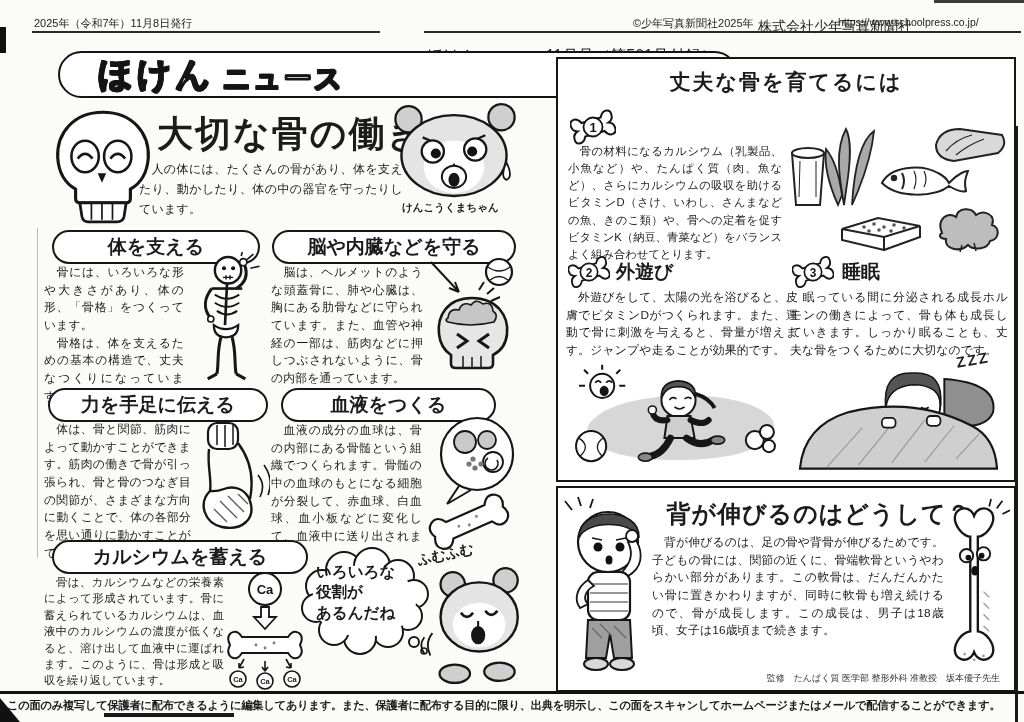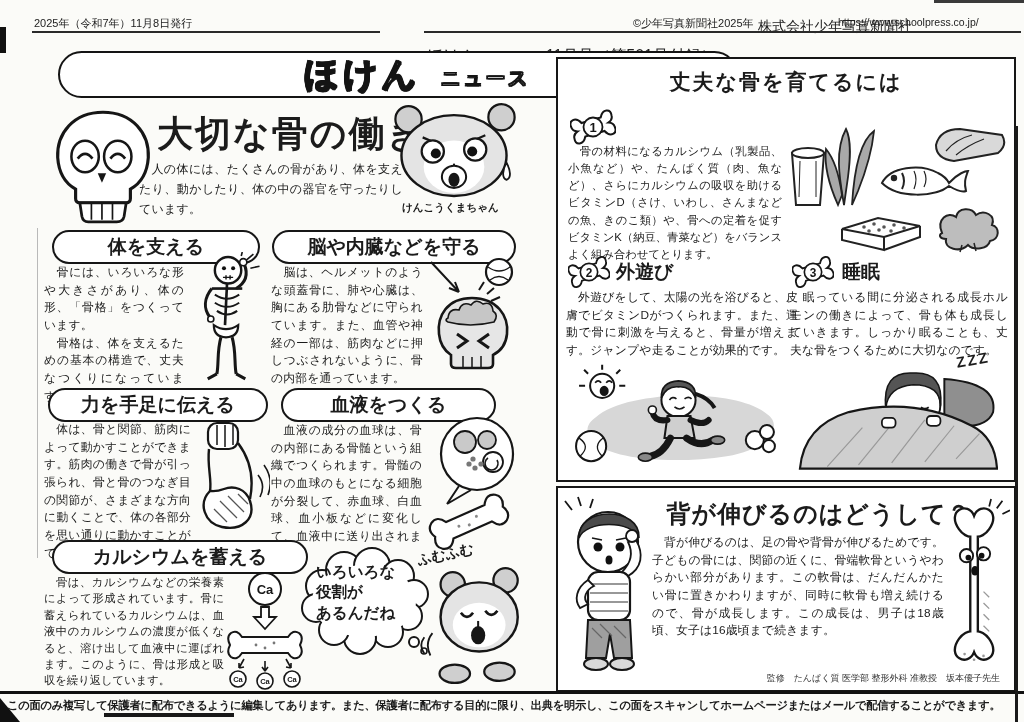--- a/index.html
+++ b/index.html
@@ -1,25 +1,25 @@
 <!DOCTYPE html>
 <html><head>
 <meta charset="utf-8">
 <style>
   html,body{margin:0;padding:0;background:#d8d8d4;}
   .page{position:relative;width:1024px;height:722px;background:#fbfbf8;overflow:hidden;
         font-family:"Liberation Sans","DejaVu Sans",sans-serif;color:#1b1b1b;}
   .abs{position:absolute;}
   .hdr{font-size:11px;white-space:nowrap;color:#222;}
   .rule{background:#2a2a2a;}
-  .masthead{border:2.5px solid #141414;border-radius:26px;background:#fff;display:flex;align-items:center;justify-content:center;}
+  .masthead{border:2.5px solid #141414;border-radius:26px;background:#fff;display:flex;align-items:center;}
   .masthead .mh-main{font-size:34px;font-weight:bold;color:#fff;-webkit-text-stroke:1.7px #141414;
         text-shadow:-1px -1px 0 #141414,1px -1px 0 #141414,-1px 1px 0 #141414,1px 1px 0 #141414;letter-spacing:4px;}
-  .masthead .mh-sub{font-size:20px;font-weight:normal;color:#fff;-webkit-text-stroke:1.4px #141414;
-        text-shadow:-1px -1px 0 #141414,1px -1px 0 #141414,-1px 1px 0 #141414,1px 1px 0 #141414;letter-spacing:2px;margin-left:20px;margin-top:8px;}
+  .masthead .mh-sub{font-size:28px;font-weight:bold;color:#fff;-webkit-text-stroke:1.4px #141414;
+        text-shadow:-1px -1px 0 #141414,1px -1px 0 #141414,-1px 1px 0 #141414,1px 1px 0 #141414;letter-spacing:2px;margin-left:8px;margin-top:8px;}
   .big-title{font-size:36px;font-weight:bold;letter-spacing:2px;white-space:nowrap;}
   .body-text{font-size:11.8px;line-height:1.5;text-align:justify;white-space:pre-line;letter-spacing:.2px;}
   .pill{border:2.2px solid #161616;border-radius:20px;background:#fff;text-align:center;
         font-weight:bold;font-size:19px;padding:2px 0;white-space:nowrap;}
   .panel{border:2.2px solid #161616;background:#fff;}
   .rp-title{font-weight:bold;font-size:21px;text-align:center;letter-spacing:2px;white-space:nowrap;}
   .rp-head{font-weight:bold;font-size:19px;white-space:nowrap;}
   .small-body{font-size:11.3px;line-height:1.52;text-align:justify;white-space:pre-line;}
   .cloud-text{font-size:15.5px;font-weight:bold;line-height:1.32;white-space:pre-line;}
   .fumu{font-size:14px;font-weight:bold;transform:rotate(-12deg);white-space:nowrap;}

